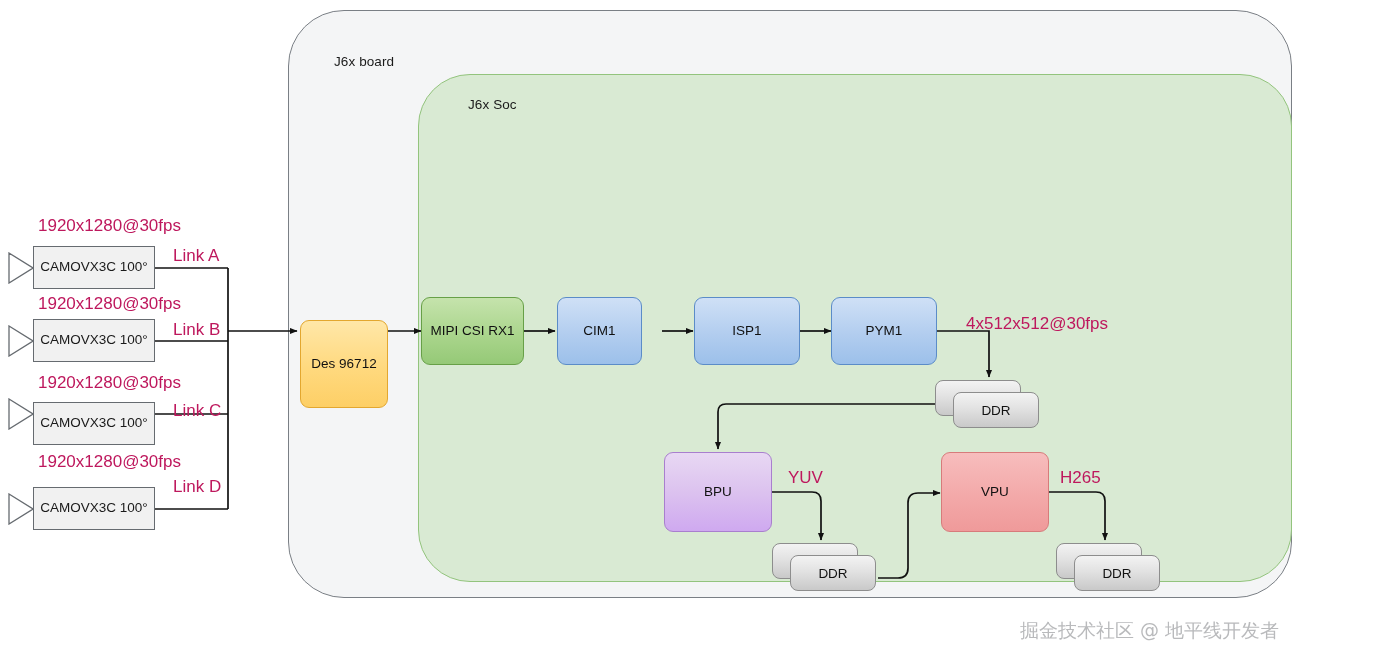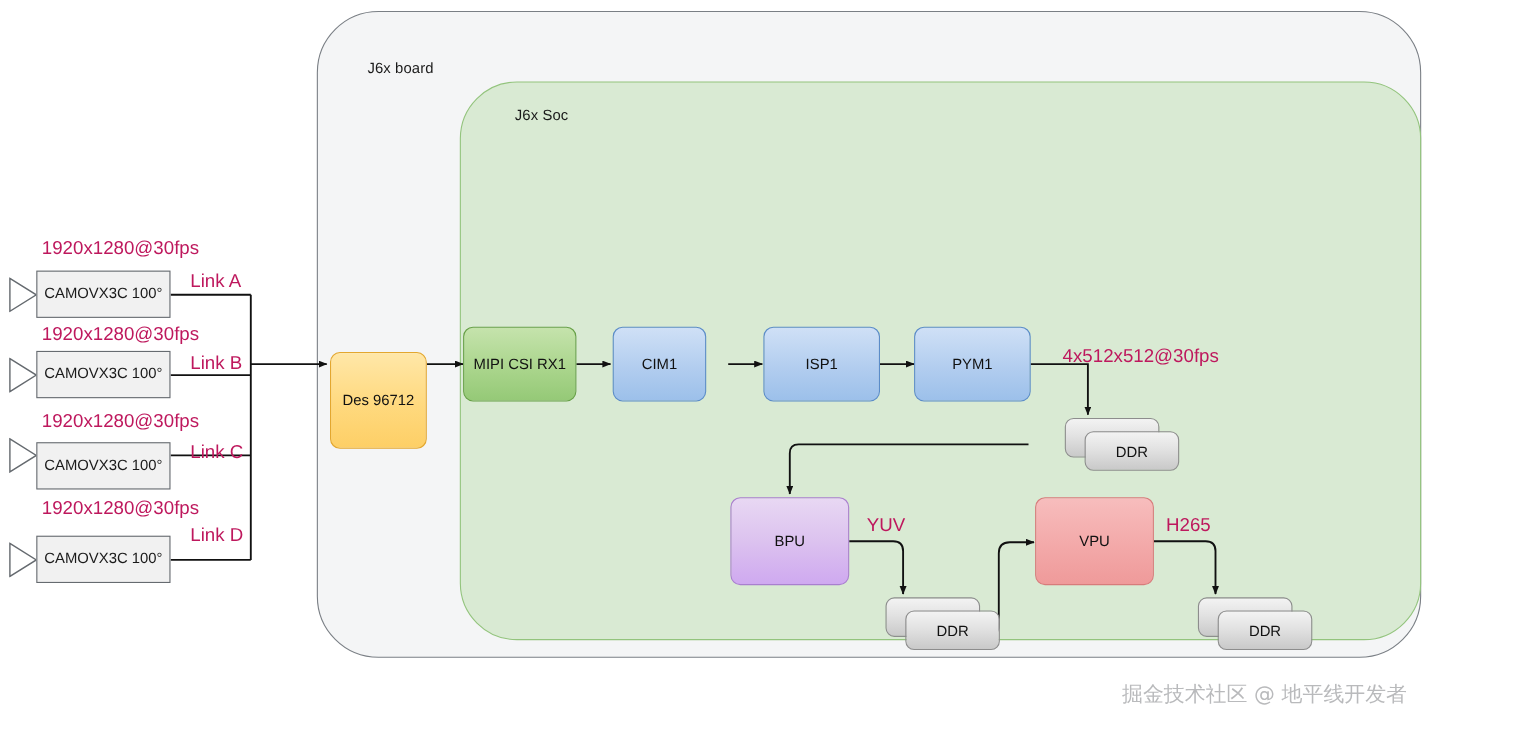--- a/index.html
+++ b/index.html
@@ -100,21 +100,20 @@
   }
 
   
   .ddr-group { position: absolute; }
   .ddr-back, .ddr-front {
     position: absolute;
     box-sizing: border-box;
     border-radius: 8px;
     background: linear-gradient(180deg, #f3f3f3 0%, #e2e2e2 45%, #c9c9c9 100%);
     border: 1.2px solid #8d8d8d;
-    margin-left: 33px;
   }
   .ddr-back {
     left: 0; top: 0;
     width: 86px; height: 36px;
   }
   .ddr-front {
     left: 18px; top: 12px;
     width: 86px; height: 36px;
     display: flex;
     align-items: center;

